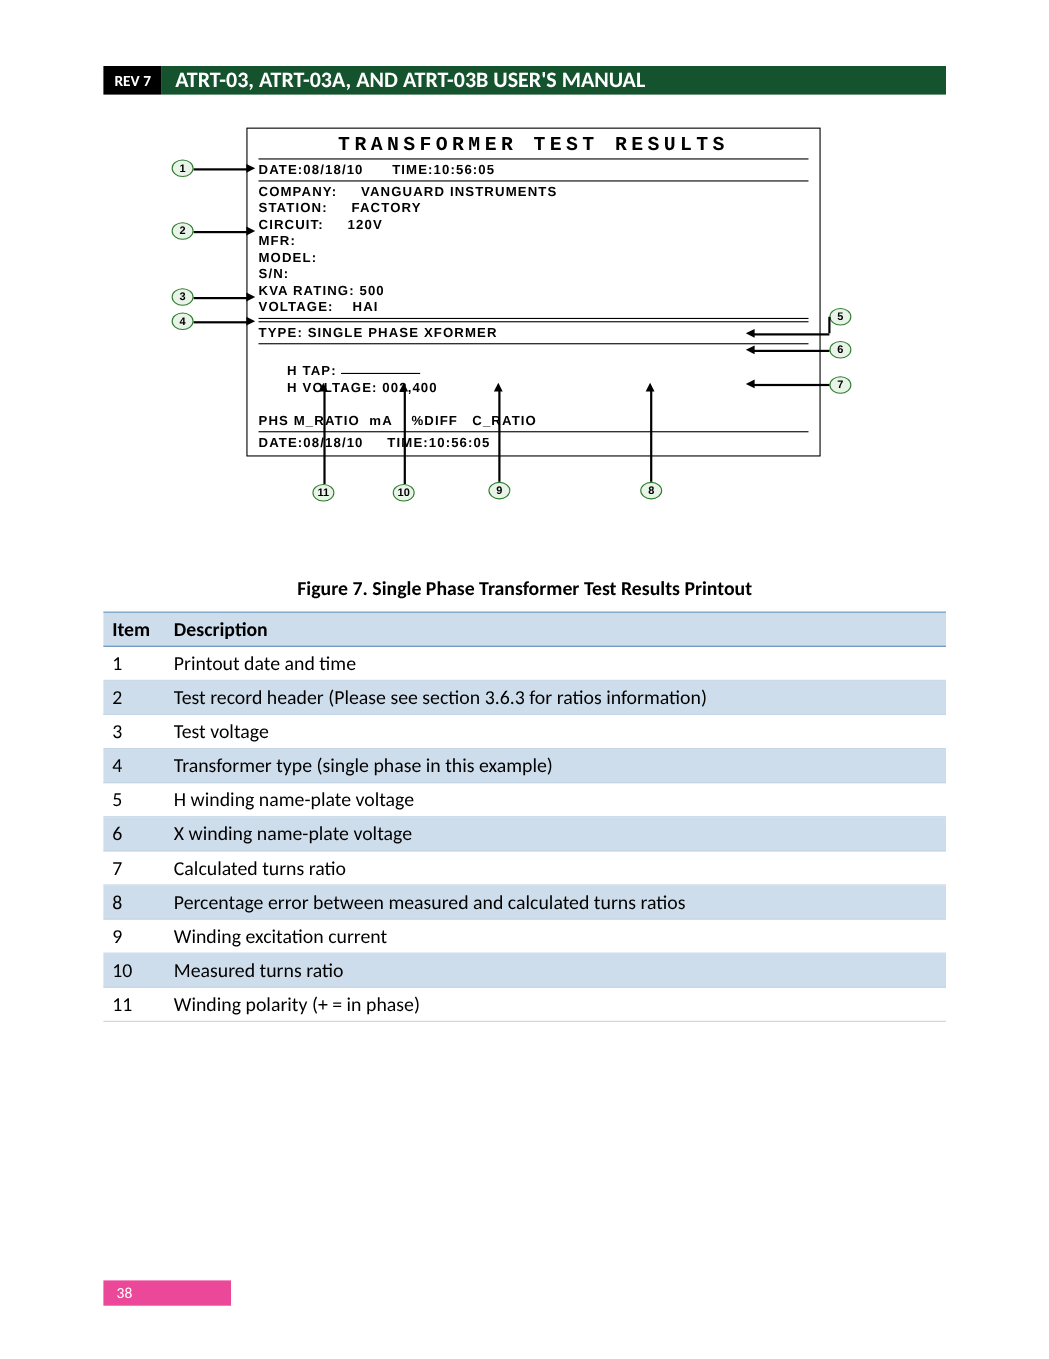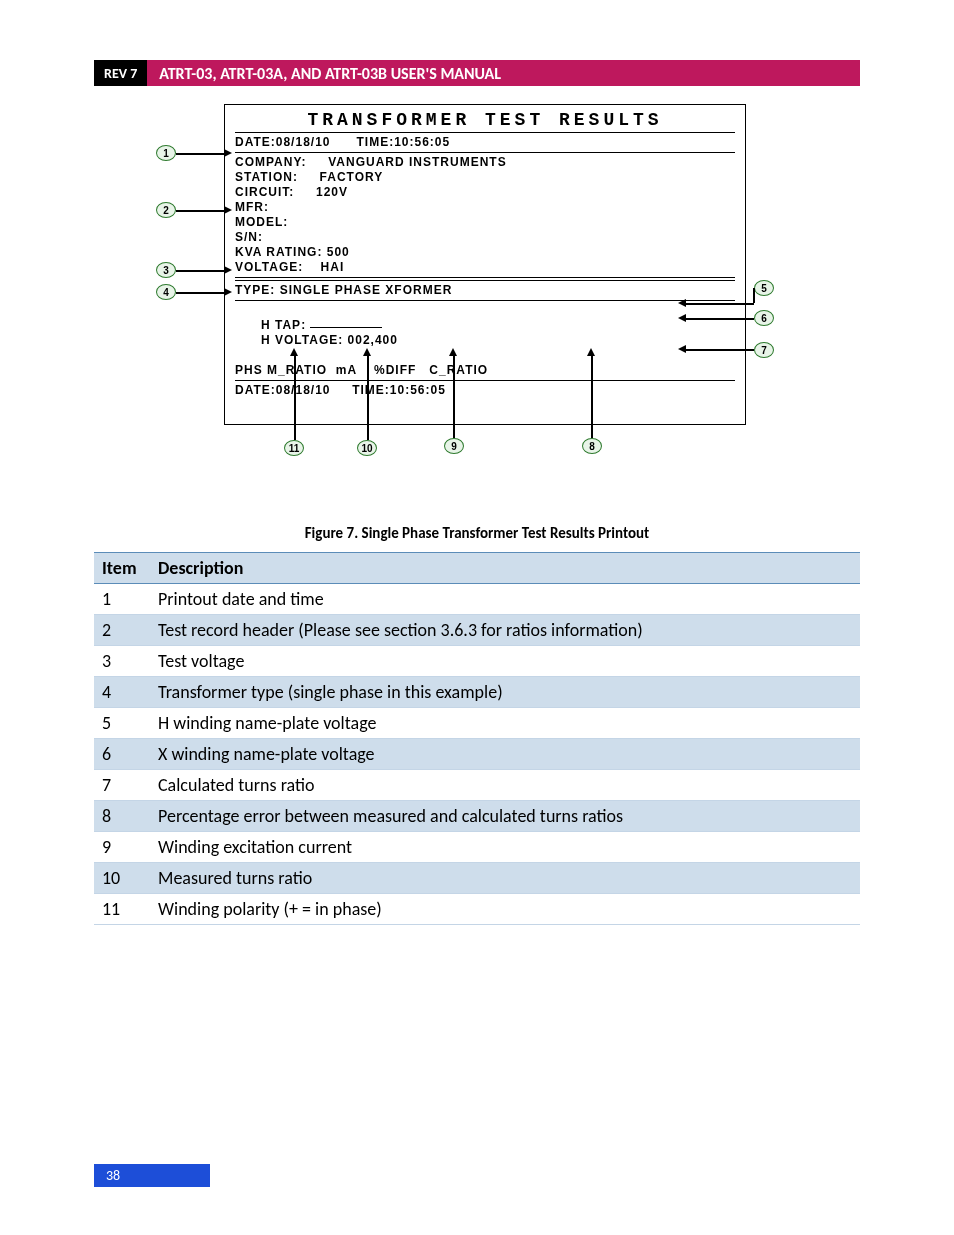--- a/index.html
+++ b/index.html
@@ -21,41 +21,41 @@
   .rev-box {
     background: #000;
     color: #fff;
     font-weight: bold;
     font-size: 14px;
     padding: 4px 10px;
     display: flex;
     align-items: center;
   }
   .title-box {
-    background: #be185d;
+    background: #14532d;
     color: #fff;
     font-weight: bold;
-    font-size: 16px;
+    font-size: 20px;
     padding: 4px 12px;
     flex: 1;
     display: flex;
     align-items: center;
   }
   .figure-area {
     position: relative;
     margin: 18px 94px 0 94px;
     height: 380px;
   }
   .printout {
     position: absolute;
     left: 130px;
-    top: 0;
+    top: 12px;
     width: 500px;
     border: 1.5px solid #000;
-    padding: 6px 10px 26px 10px;
+    padding: 6px 10px 4px 10px;
     font-family: "Courier New", monospace;
     font-size: 12px;
     font-weight: bold;
     letter-spacing: 1px;
     line-height: 15px;
     color: #000;
   }
   .printout .title-line {
     font-size: 18px;
     text-align: center;
@@ -128,21 +128,21 @@
     position: absolute;
     width: 0; height: 0;
     border-left: 4px solid transparent;
     border-right: 4px solid transparent;
     border-bottom: 8px solid #000;
     z-index: 6;
   }
 
   .figure-caption {
     text-align: center;
-    font-size: 15px;
+    font-size: 18px;
     font-weight: bold;
     margin: 40px 0 0 0;
   }
 
   .desc-table {
     margin: 10px 94px 0 94px;
     width: 766px;
     border-collapse: collapse;
     font-size: 18px;
   }
@@ -163,21 +163,21 @@
   }
   .desc-table td.item-col {
     width: 40px;
     text-align: left;
   }
 
   .page-num {
     position: absolute;
     left: 94px;
     bottom: 48px;
-    background: #1d4ed8;
+    background: #ec4899;
     color: #fff;
     padding: 3px 90px 3px 12px;
     font-size: 14px;
   }
 </style>
 </head>
 <body>
 
 <div class="header-bar">
   <div class="rev-box">REV 7</div>

